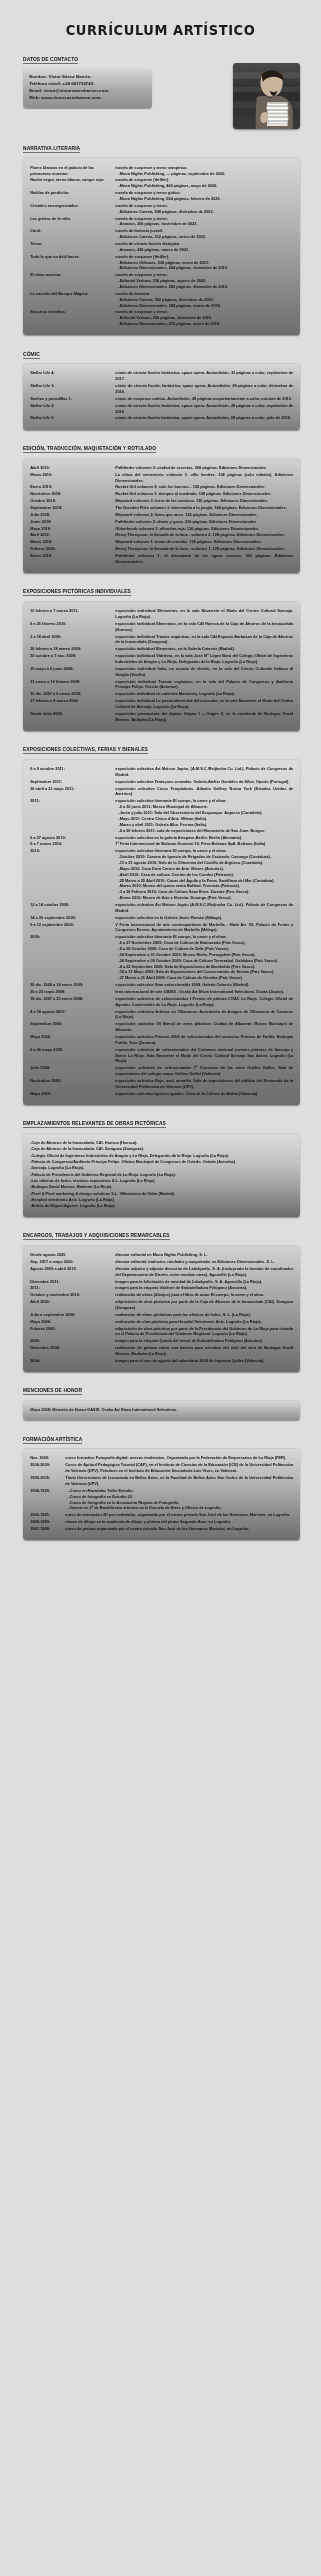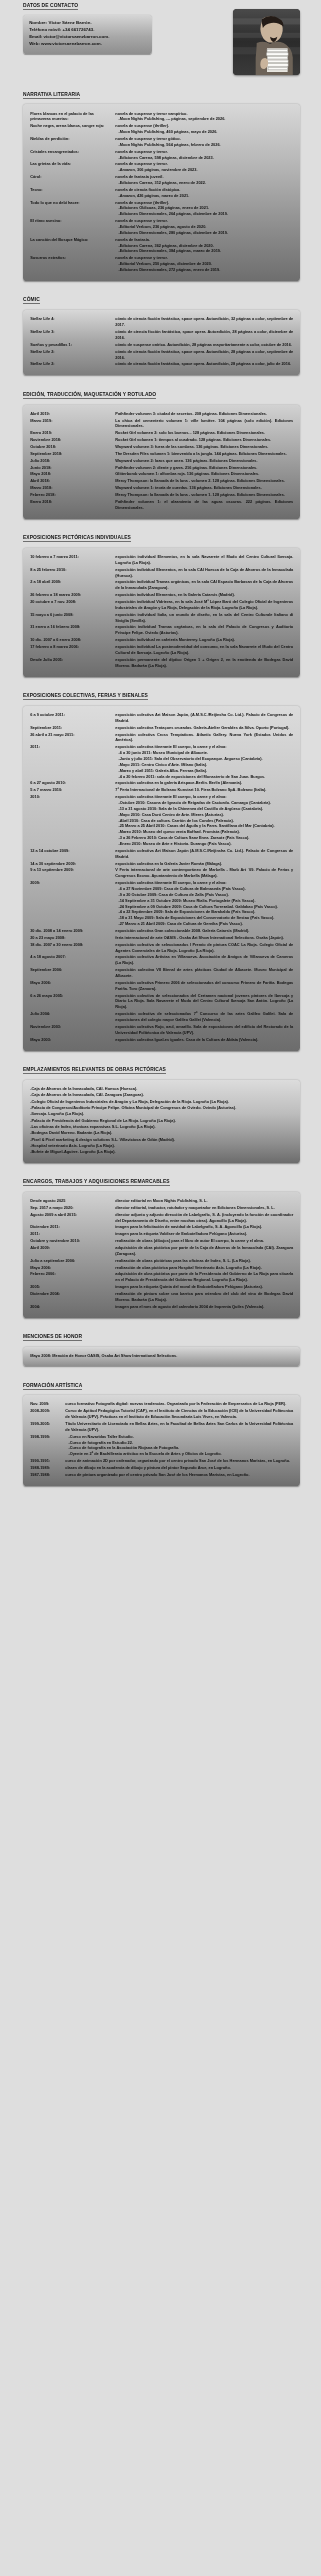--- a/index.html
+++ b/index.html
@@ -80,20 +80,23 @@
   .single-line{font-size:3.9px;font-weight:bold;line-height:1.5;}
 
   
   .row.narrow .lbl{width:32px;}
 </style>
 </head>
 <body>
 
 <div class="page">
 
+  <div class="title-wrap">
+    <div class="doc-title">CURRÍCULUM ARTÍSTICO</div>
+  </div>
 
   <div class="contact-row">
     <div class="contact-left">
       <div class="sec-head">DATOS DE CONTACTO</div>
       <div class="contact-card">
         <p>Nombre: Víctor Sáenz Barrón.</p>
         <p>Teléfono móvil: +34 661726743.</p>
         <p>Email: victor@victorsaenzbarron.com.</p>
         <p>Web: www.victorsaenzbarron.com.</p>
       </div>

